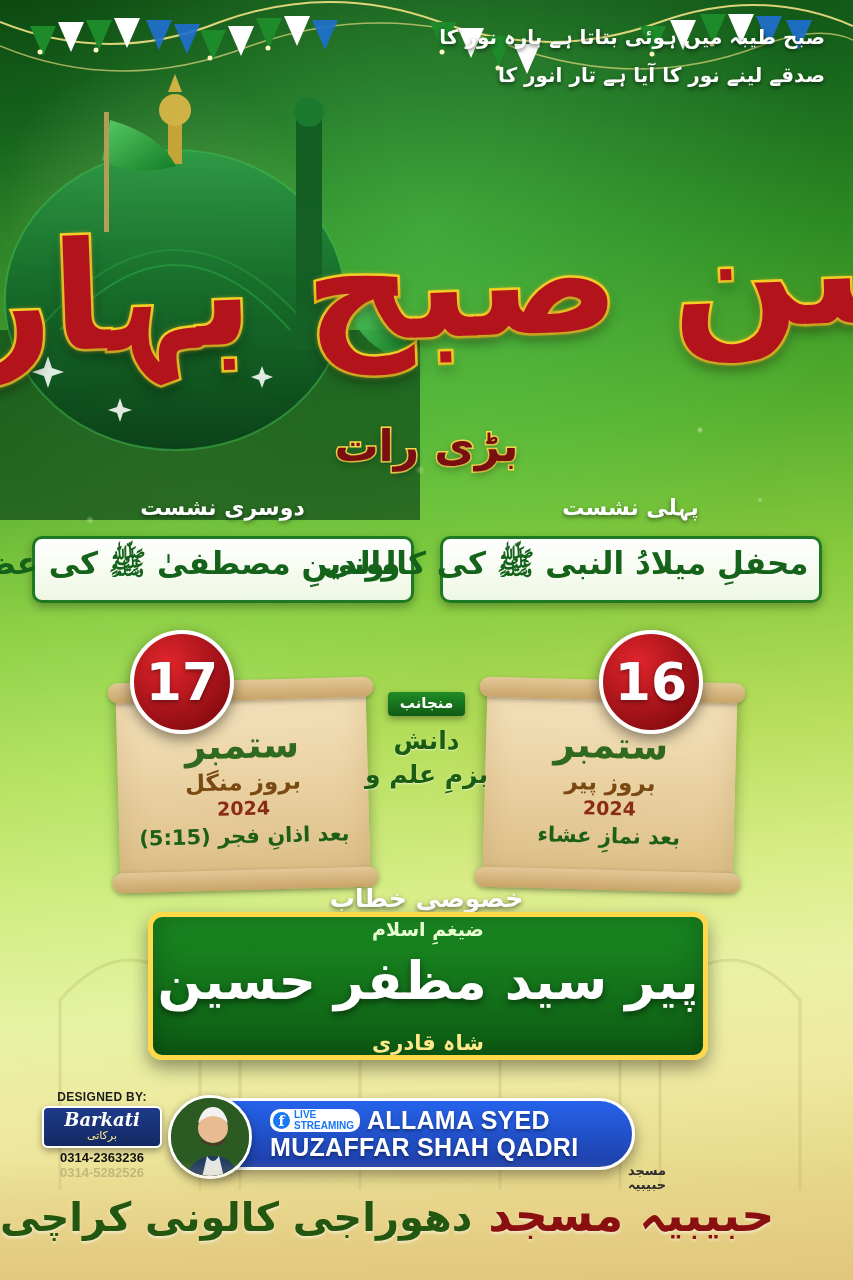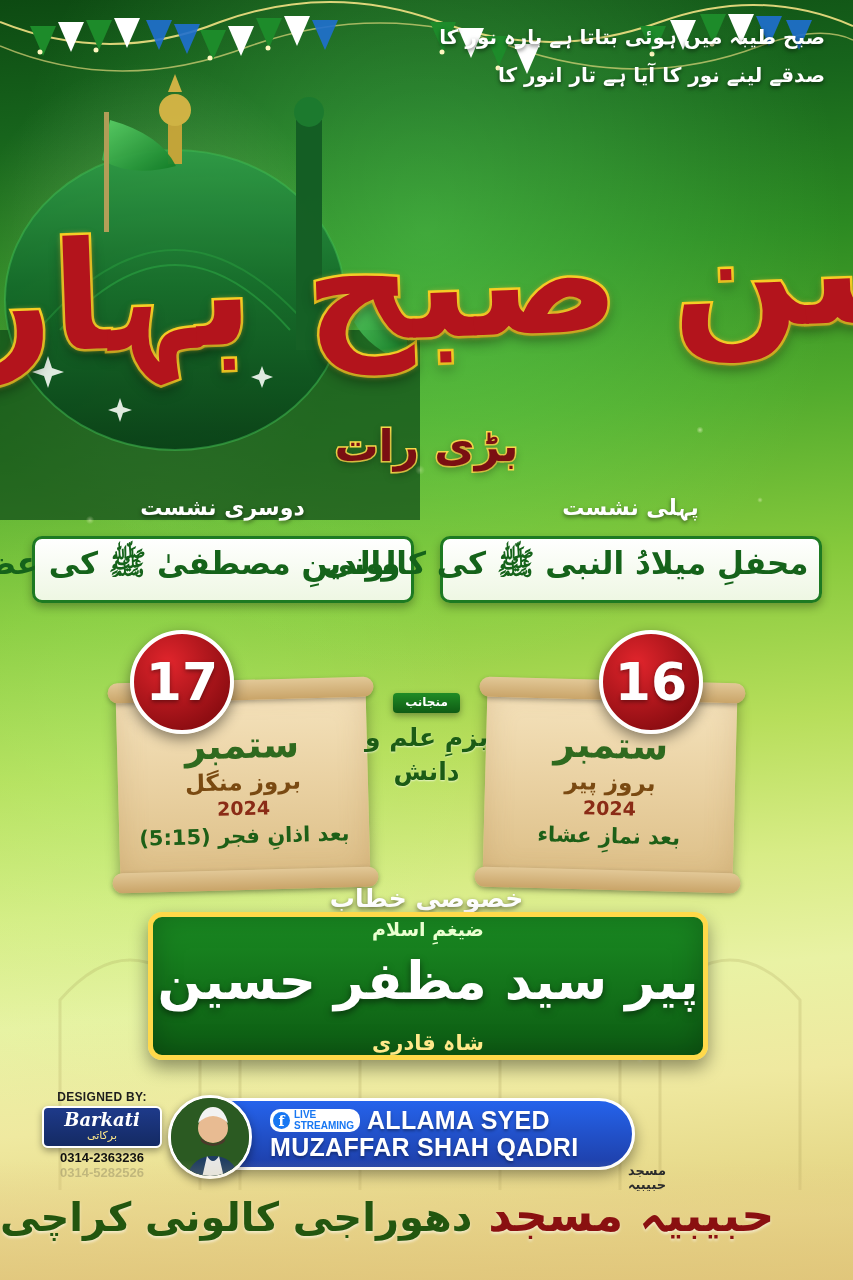--- a/index.html
+++ b/index.html
@@ -195,21 +195,21 @@
   .daybadge-17 { left: 130px; }
 
   .mid-tag {
     position: absolute; left: 50%; top: 62px; transform: translateX(-50%);
     width: 132px; text-align: center; direction: rtl;
   }
   .mid-ribbon {
     display: inline-block;
     background: linear-gradient(180deg,#1f8c25,#0f5b14);
     color: #ffffff; font-family: "DejaVu Sans", sans-serif;
-    font-size: 12px; font-weight: bold;
+    font-size: 15px; font-weight: bold;
     padding: 2px 12px 4px; border-radius: 4px;
     box-shadow: 0 3px 7px rgba(0,0,0,0.35);
   }
   .mid-lines {
     margin-top: 8px; direction: rtl;
     font-family: "DejaVu Sans", sans-serif;
     font-size: 25px; font-weight: bold; color: #1b5c15;
     line-height: 1.35;
     text-shadow: 0 1px 2px rgba(255,255,255,0.6);
   }
@@ -504,22 +504,22 @@
     <div class="daybadge daybadge-16">
       <span>16</span>
     </div>
     <div class="daybadge daybadge-17">
       <span>17</span>
     </div>
 
     <div class="mid-tag">
       <div class="mid-ribbon">منجانب</div>
       <div class="mid-lines">
+        <div>دانش</div>
         <div>بزمِ علم و</div>
-        <div>دانش</div>
       </div>
     </div>
   </div>
 
   <div class="speaker-kicker">خصوصی خطاب</div>
   <div class="speaker-panel">
     <div class="speaker-title">ضیغمِ اسلام</div>
     <div class="speaker-name">پیر سید مظفر حسین</div>
     <div class="speaker-suffix">شاہ قادری</div>
   </div>

